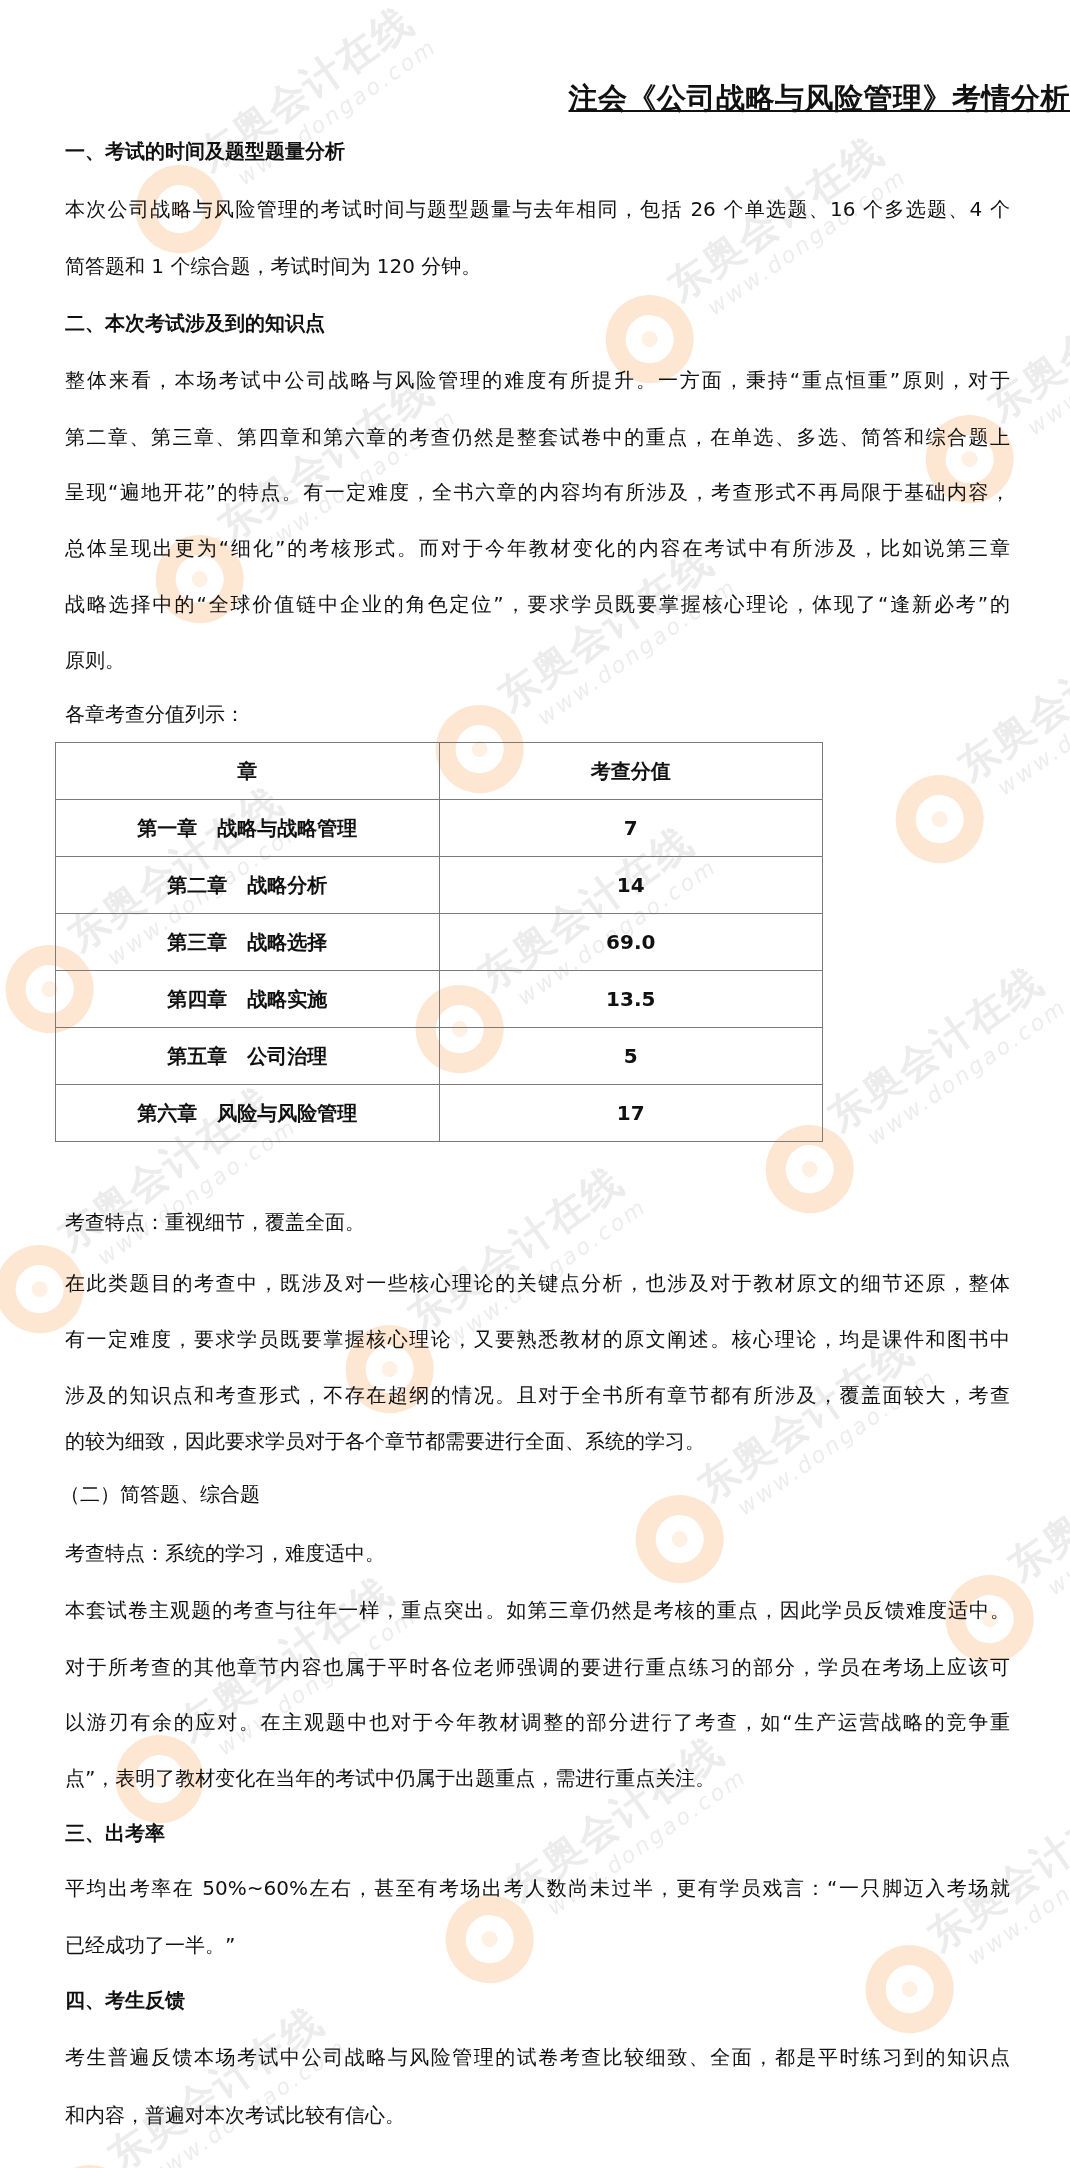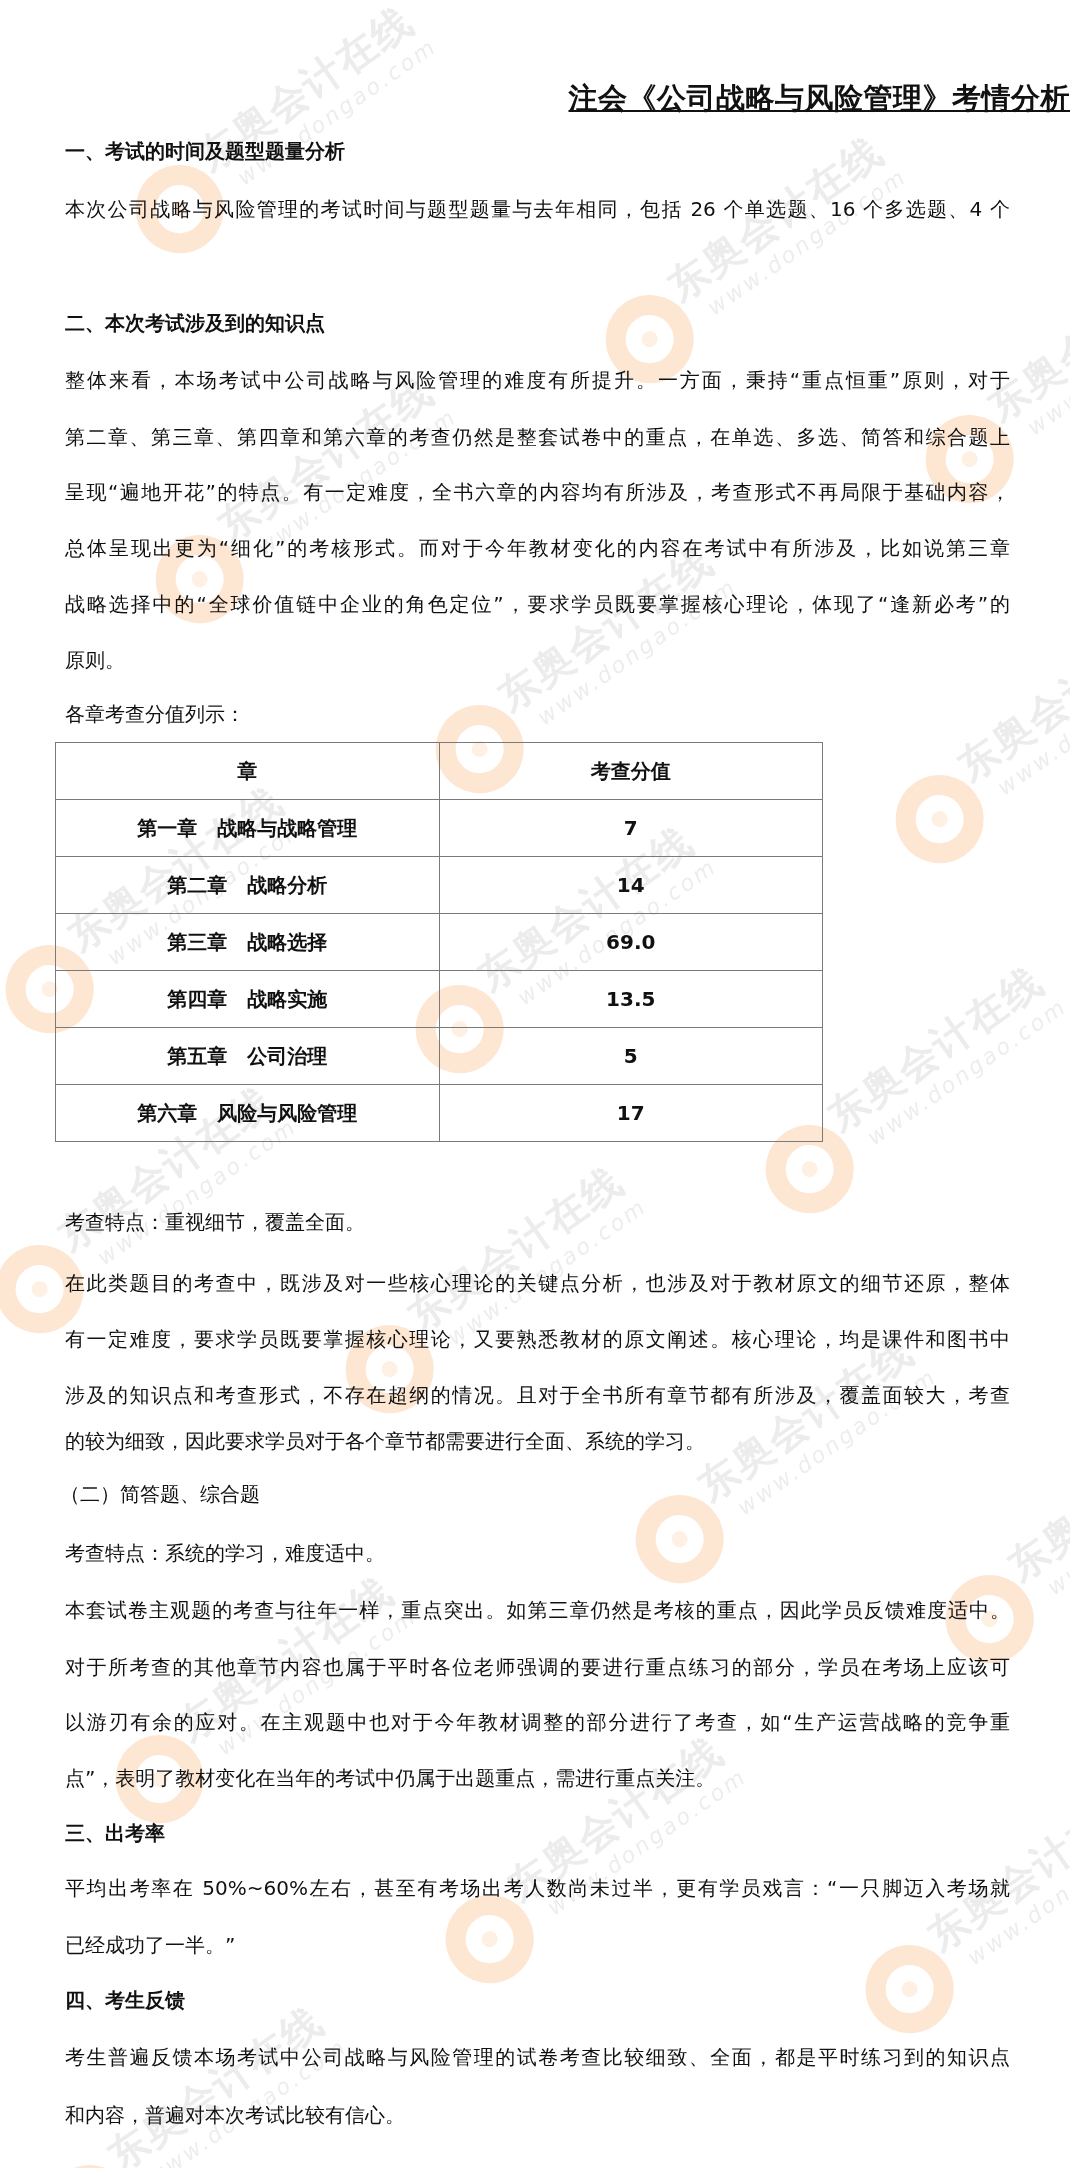--- a/index.html
+++ b/index.html
@@ -115,20 +115,21 @@
     <div class="brand">东奥会计在线</div>
     <div class="url">www.dongao.com</div>
   </div>
 </div>
 
 <div class="content">
   <div class="title">注会《公司战略与风险管理》考情分析</div>
 
   <div class="line h" style="top:151px">一、考试的时间及题型题量分析</div>
   <div class="line just" style="top:209px">本次公司战略与风险管理的考试时间与题型题量与去年相同，包括 26 个单选题、16 个多选题、4 个</div>
+  <div class="line" style="top:266px">简答题和 1 个综合题，考试时间为 120 分钟。</div>
 
   <div class="line h" style="top:323px">二、本次考试涉及到的知识点</div>
   <div class="line just" style="top:380px">整体来看，本场考试中公司战略与风险管理的难度有所提升。一方面，秉持“重点恒重”原则，对于</div>
   <div class="line just" style="top:437px">第二章、第三章、第四章和第六章的考查仍然是整套试卷中的重点，在单选、多选、简答和综合题上</div>
   <div class="line just" style="top:492px">呈现“遍地开花”的特点。有一定难度，全书六章的内容均有所涉及，考查形式不再局限于基础内容，</div>
   <div class="line just" style="top:548px">总体呈现出更为“细化”的考核形式。而对于今年教材变化的内容在考试中有所涉及，比如说第三章</div>
   <div class="line just" style="top:604px">战略选择中的“全球价值链中企业的角色定位”，要求学员既要掌握核心理论，体现了“逢新必考”的</div>
   <div class="line" style="top:660px">原则。</div>
   <div class="line" style="top:714px">各章考查分值列示：</div>
 

